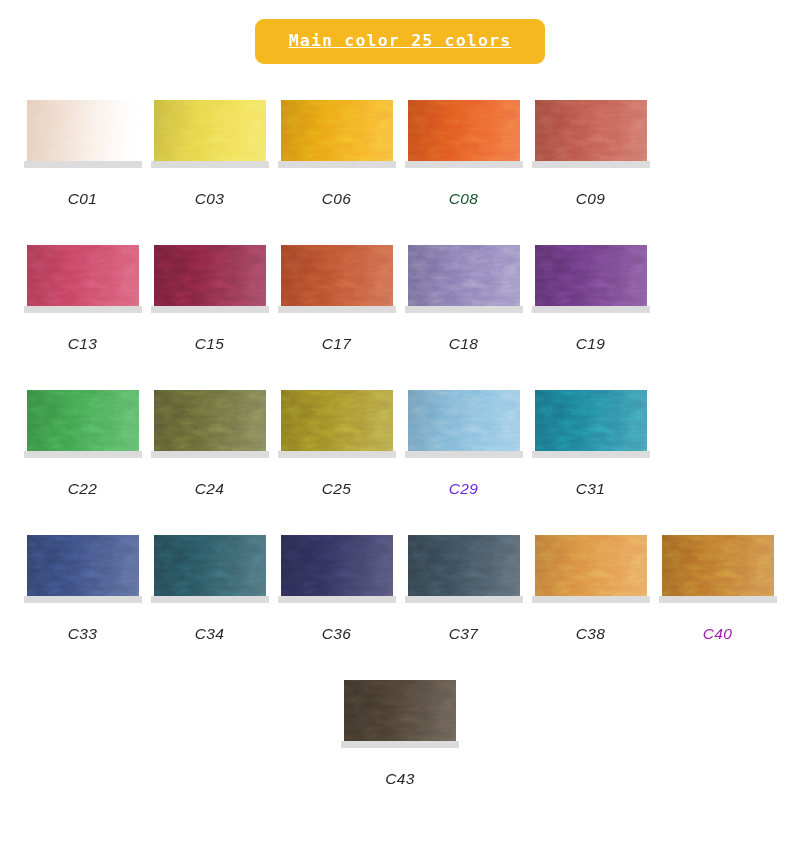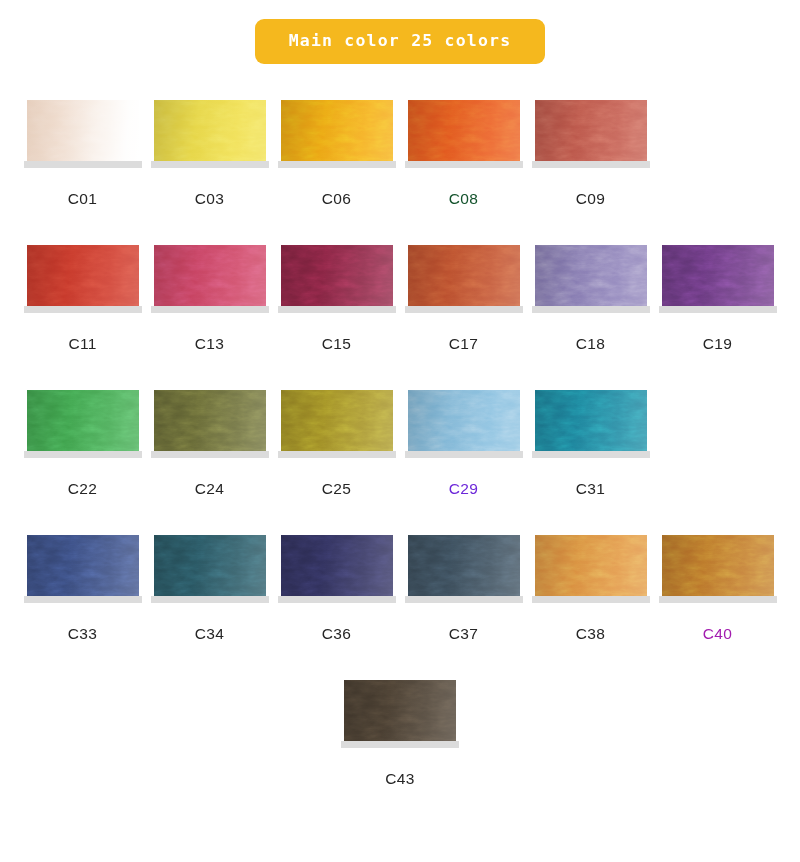--- a/index.html
+++ b/index.html
@@ -107,41 +107,42 @@
     background: #dcdcdc;
   }
 
   .label {
     margin-top: 23px;
     font-size: 15.5px;
     color: #262626;
     font-family: "Liberation Sans", sans-serif;
     letter-spacing: 0.3px;
     line-height: 1;
+    font-style: italic;
   }
 
   
   .swatch.faded .sheen {
     background: linear-gradient(95deg,
         rgba(200,160,130,0.30) 0%,
         rgba(220,190,170,0.14) 30%,
         rgba(255,255,255,0.55) 62%,
         rgba(255,255,255,0.95) 88%,
         rgba(255,255,255,1) 100%);
   }
   .swatch.faded .tex { opacity: 0.40; }
 </style>
 </head>
 <body style="background: rgb(255, 255, 255);">
 
 <div class="page">
 
   <div class="header-wrap">
     <div class="header-pill" style="background: rgb(245, 184, 30);">
-      <span class="header-pill-text" style="color: rgb(255, 255, 255);">Main color 25 colors</span>
+      <span class="header-pill-text" style="color: rgb(255, 255, 255); text-decoration: underline;">Main color 25 colors</span>
     </div>
   </div>
 
   <div class="grid">
       <div class="row">
         <div class="cell">
           <div class="swatch-box">
             <div class="swatch faded" style="background-color: rgb(243, 226, 213);">
               <div class="tex"><svg width="100%" height="100%" preserveAspectRatio="none">
                   <rect width="100%" height="100%" filter="url(#paintTex)"></rect>
@@ -195,32 +196,20 @@
                   <rect width="100%" height="100%" filter="url(#paintTex)"></rect>
                 </svg></div>
               <div class="sheen"></div>
             </div>
             <div class="shadow-bar" style="background: rgb(220, 220, 220);"></div>
           </div>
           <div class="label" style="color: rgb(38, 38, 38);">C09</div>
         </div>
       </div>
       <div class="row">
-        <div class="cell">
-          <div class="swatch-box">
-            <div class="swatch" style="background-color: rgb(206, 58, 44);">
-              <div class="tex"><svg width="100%" height="100%" preserveAspectRatio="none">
-                  <rect width="100%" height="100%" filter="url(#paintTex)"></rect>
-                </svg></div>
-              <div class="sheen"></div>
-            </div>
-            <div class="shadow-bar" style="background: rgb(220, 220, 220);"></div>
-          </div>
-          <div class="label" style="color: rgb(38, 38, 38);">C11</div>
-        </div>
         <div class="cell">
           <div class="swatch-box">
             <div class="swatch" style="background-color: rgb(206, 68, 99);">
               <div class="tex"><svg width="100%" height="100%" preserveAspectRatio="none">
                   <rect width="100%" height="100%" filter="url(#paintTex)"></rect>
                 </svg></div>
               <div class="sheen"></div>
             </div>
             <div class="shadow-bar" style="background: rgb(220, 220, 220);"></div>
           </div>

